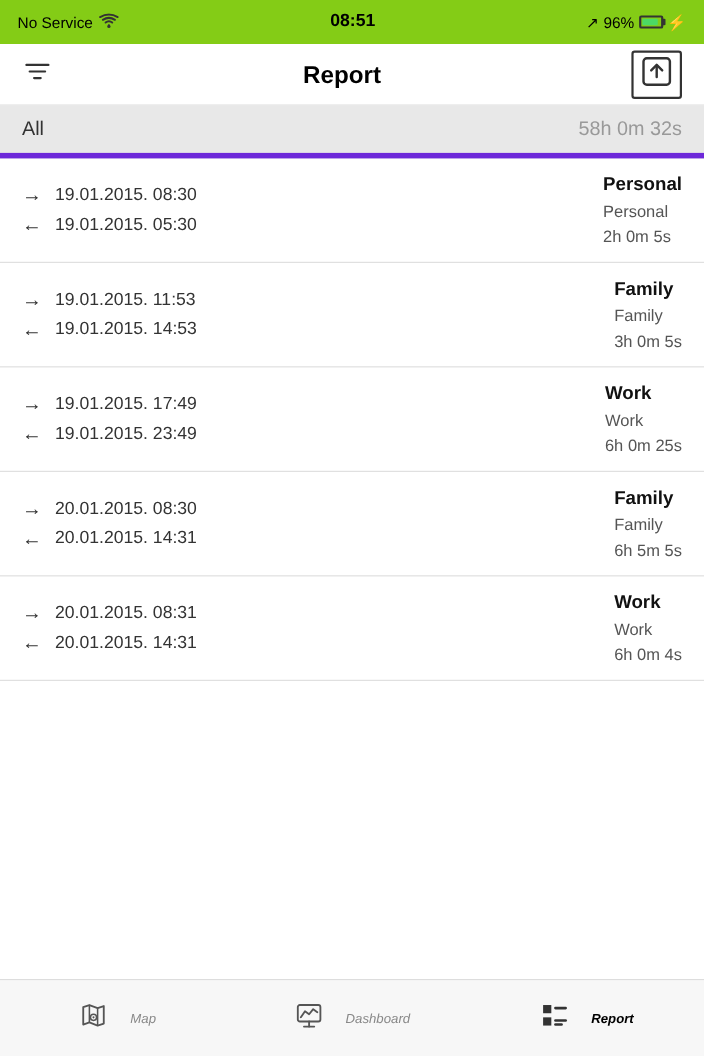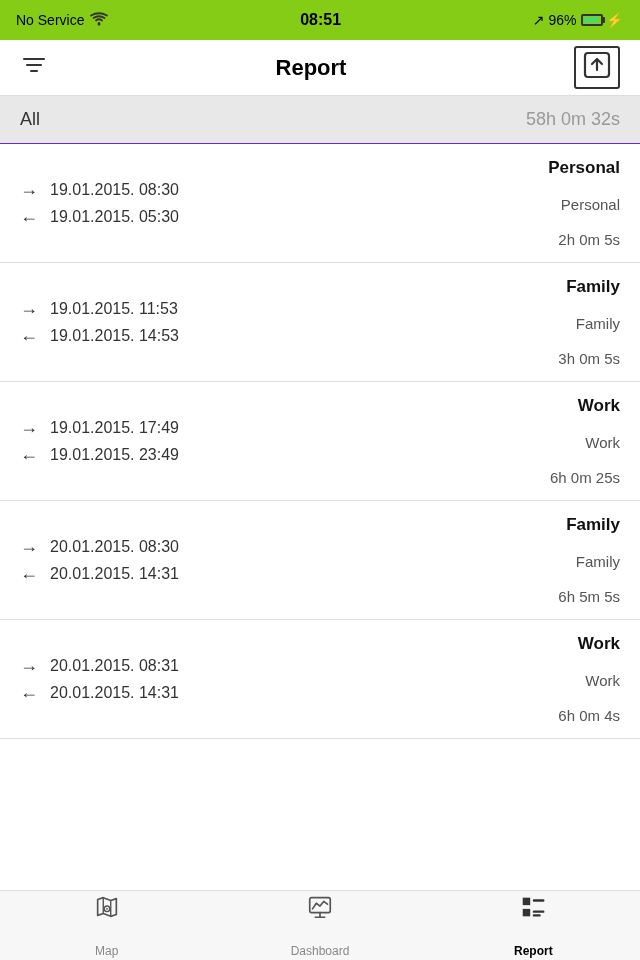--- a/index.html
+++ b/index.html
@@ -97,21 +97,21 @@
       font-weight: 600;
     }
 
     
     .summary-row {
       display: flex;
       justify-content: space-between;
       align-items: center;
       padding: 10px 20px;
       background: #e8e8e8;
-      border-bottom: 1px solid #6d28d9;
+      border-bottom: 5px solid #6d28d9;
       height: 48px;
     }
     .summary-label {
       font-size: 18px;
       color: #333;
     }
     .summary-value {
       font-size: 18px;
       color: #999;
     }
@@ -142,22 +142,22 @@
       font-size: 16px;
       color: #333;
     }
     .arrow {
       font-size: 18px;
       min-width: 20px;
     }
     .record-right {
       display: flex;
       flex-direction: column;
-      align-items: flex-end;
-      gap: 18px;
+      align-items: flex-start;
+      gap: 6px;
     }
     .record-category-bold {
       font-size: 17px;
       font-weight: 700;
       color: #111;
     }
     .record-category {
       font-size: 15px;
       color: #555;
     }
@@ -173,25 +173,26 @@
       left: 0;
       width: 640px;
       height: 70px;
       border-top: 1px solid #ddd;
       display: flex;
       background: #f7f7f7;
     }
     .nav-item {
       flex: 1;
       display: flex;
-      flex-direction: column;
+      flex-direction: row;
       align-items: center;
       justify-content: center;
       gap: 19px;
       cursor: pointer;
+      font-style: italic;
     }
     .nav-item.active .nav-label {
       color: #000;
       font-weight: 600;
     }
     .nav-label {
       font-size: 12px;
       color: #888;
     }
     .nav-icon {

